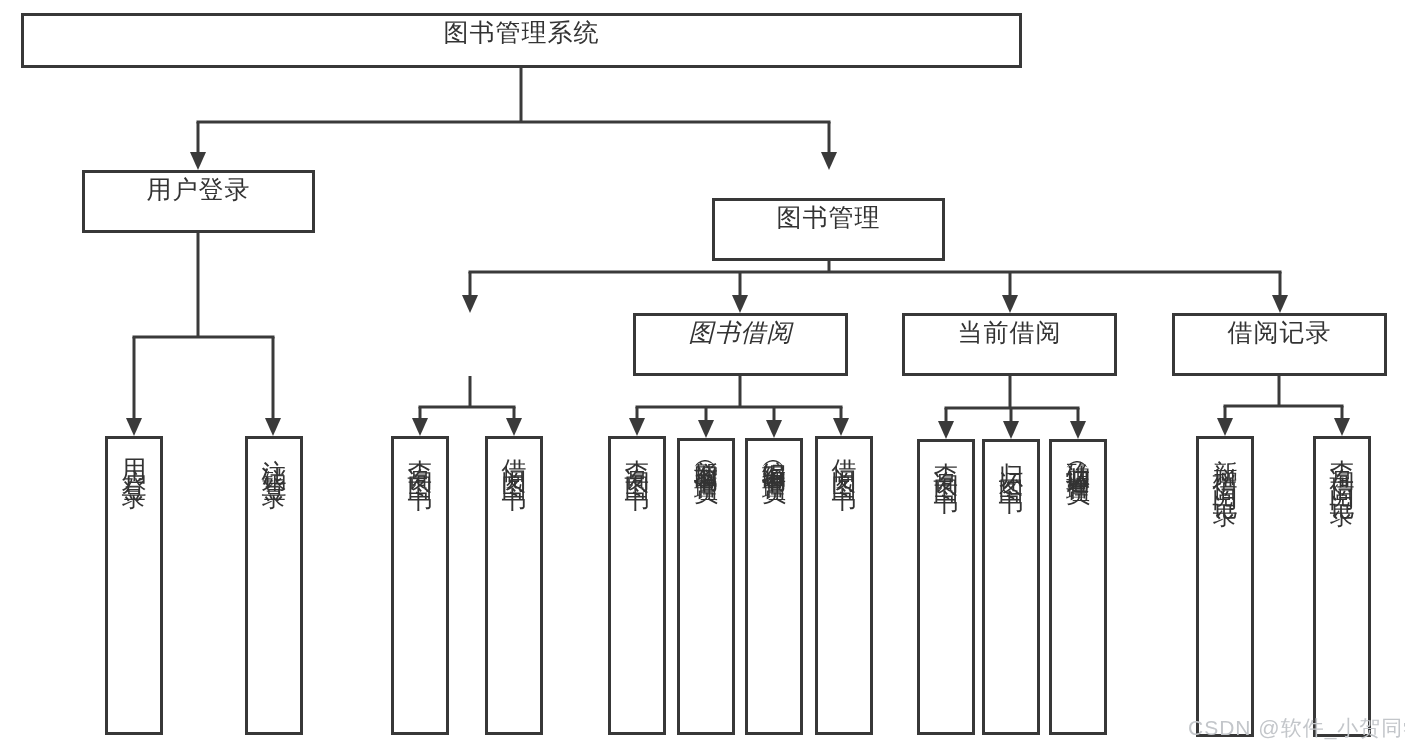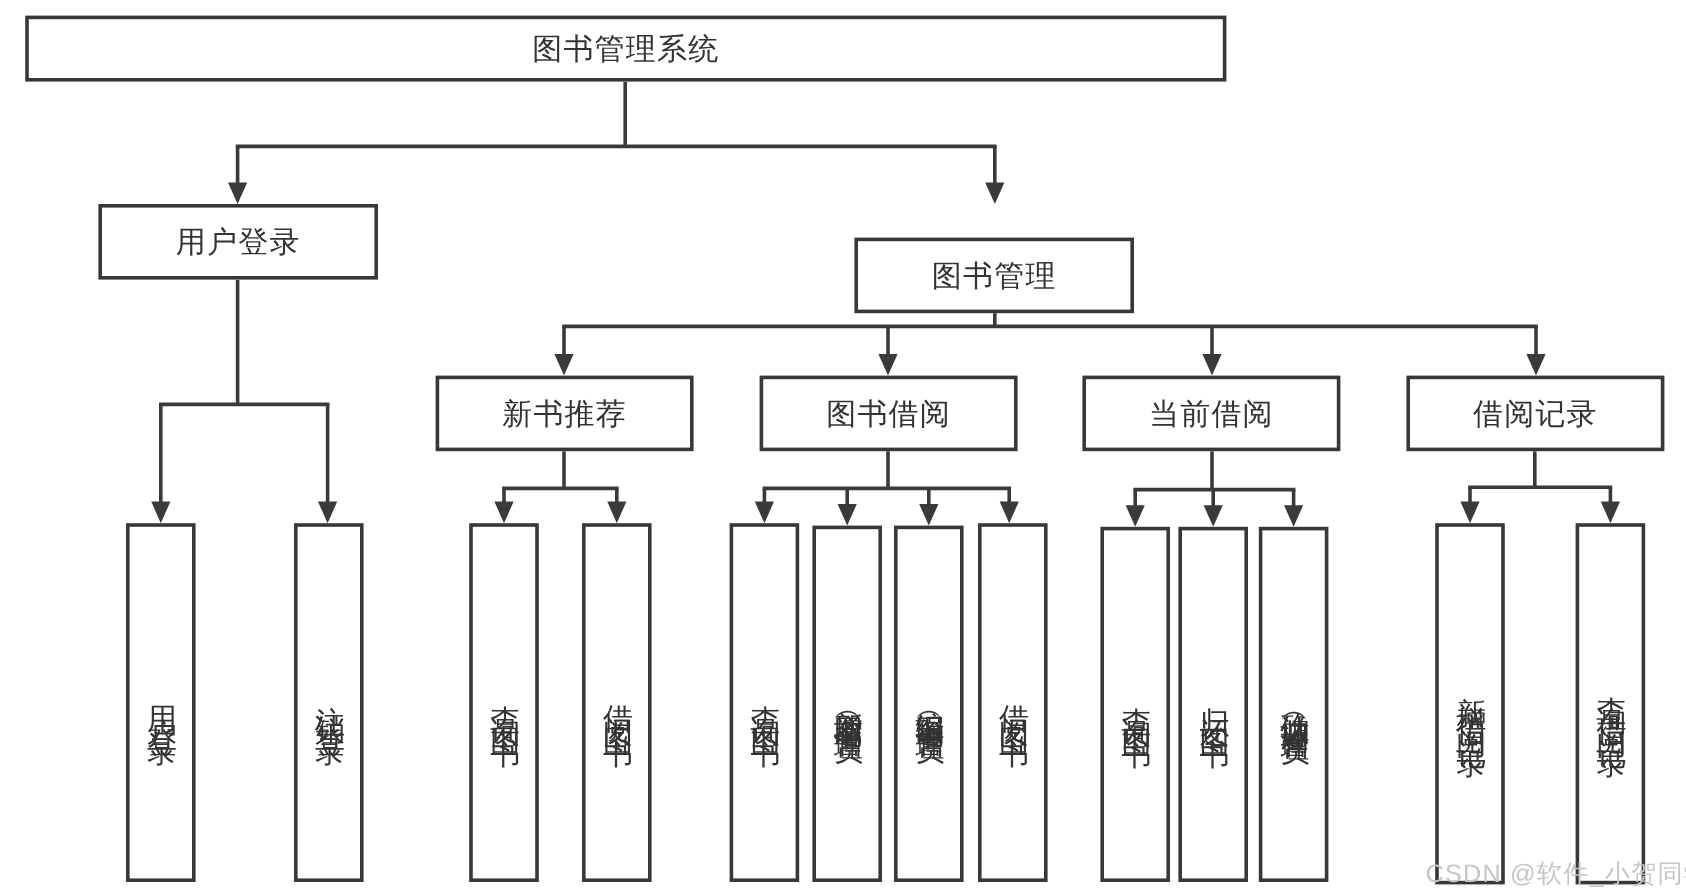--- a/index.html
+++ b/index.html
@@ -23,21 +23,21 @@
     width: 1405px;
     height: 747px;
     pointer-events: none;
   }
   .box {
     position: absolute;
     background: #ffffff;
     border: 3px solid #383838;
     box-sizing: border-box;
     display: flex;
-    align-items: center;
+    align-items: flex-start;
     justify-content: center;
     color: #333333;
     font-size: 25px;
     letter-spacing: 1px;
     z-index: 2;
   }
   .vert {
     writing-mode: vertical-rl;
     text-orientation: mixed;
     letter-spacing: 9px;
@@ -122,24 +122,21 @@
     <span>图书管理系统</span>
   </div>
 
   <div class="box" style="left:82px; top:170px; width:233px; height:63px;">
     <span>用户登录</span>
   </div>
   <div class="box" style="left:712px; top:170px; width:233px; height:63px;margin-top:28px;">
     <span>图书管理</span>
   </div>
 
-  <div class="box" style="left:363px; top:313px; width:215px; height:63px;">
-    <span>新书推荐</span>
-  </div>
-  <div class="box" style="left:633px; top:313px; width:215px; height:63px;">
+  <div class="box" style="left:633px; top:313px; width:215px; height:63px;font-style:italic;">
     <span>图书借阅</span>
   </div>
   <div class="box" style="left:902px; top:313px; width:215px; height:63px;">
     <span>当前借阅</span>
   </div>
   <div class="box" style="left:1172px; top:313px; width:215px; height:63px;">
     <span>借阅记录</span>
   </div>
 
   <div class="box" style="left:105px; top:436px; width:58px; height:299px;">

